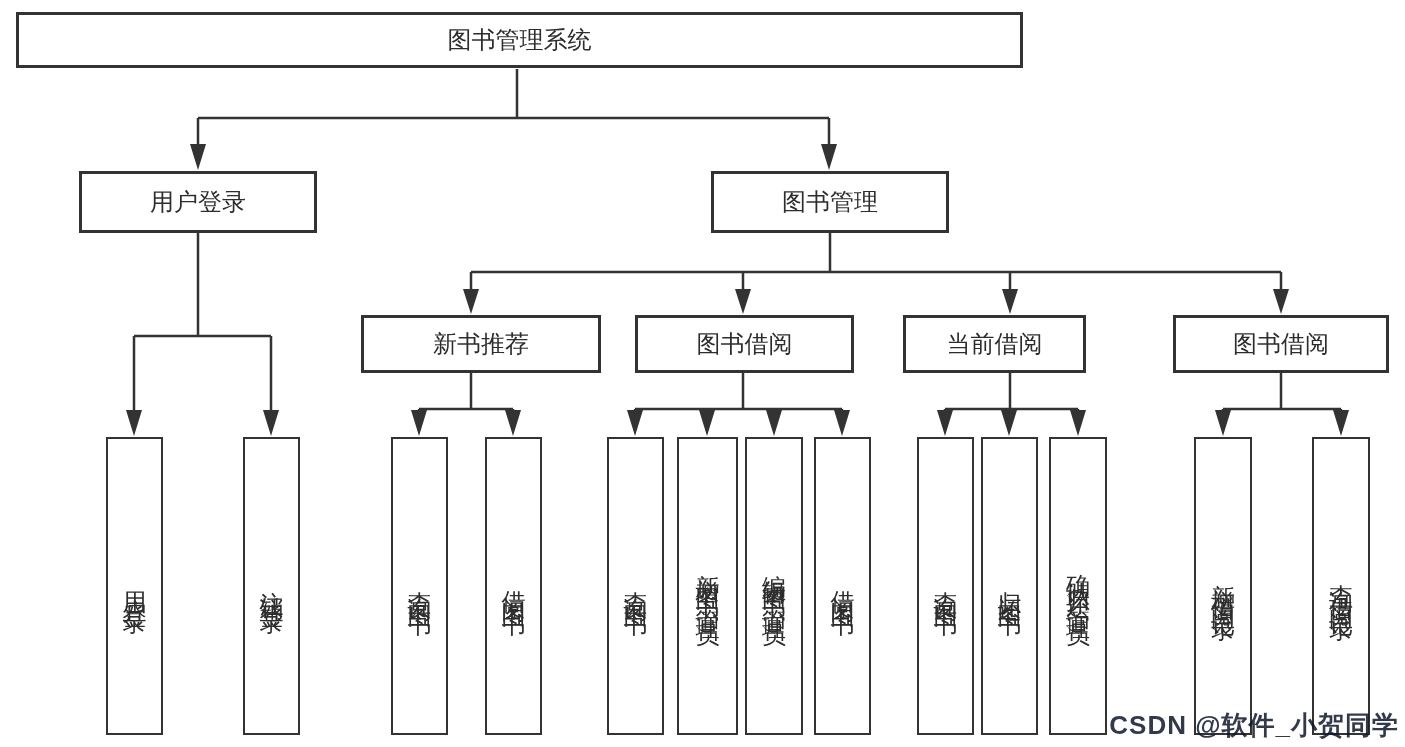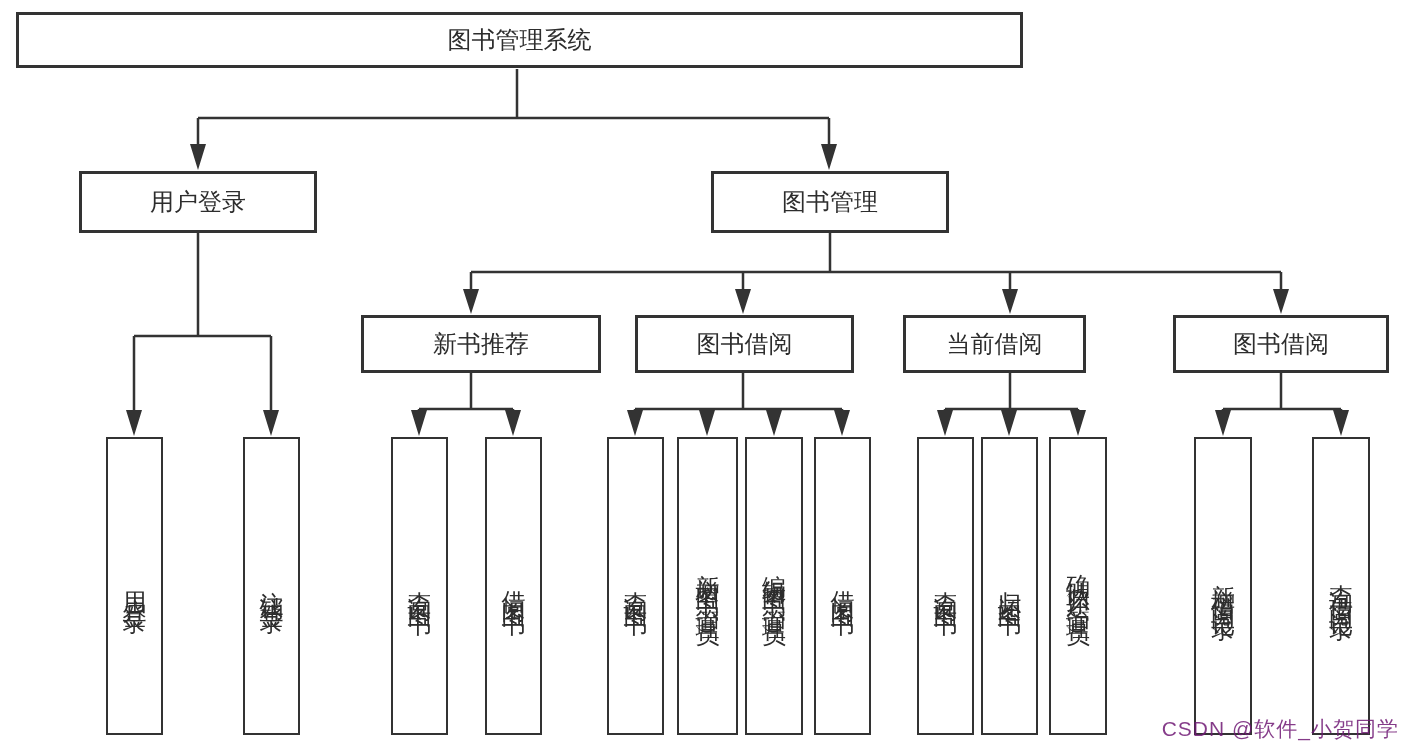--- a/index.html
+++ b/index.html
@@ -34,24 +34,25 @@
   .vtext {
     writing-mode: vertical-lr;
     text-orientation: mixed;
     letter-spacing: 7px;
     white-space: nowrap;
   }
   .watermark {
     position: absolute;
     right: 6px;
     bottom: 4px;
-    font-size: 21px;
+    font-size: 26px;
     letter-spacing: 1px;
-    color: #701a75;
+    color: #0f172a;
     opacity: 0.85;
+    font-weight: bold;
   }
 </style>
 </head>
 <body>
 
 <div class="canvas">
 
   <svg class="connectors" width="1405" height="747" viewBox="0 0 1405 747" xmlns="http://www.w3.org/2000/svg">
     <path fill="none" stroke="#333333" stroke-width="2.5" d="M517 69 V118 M198 118 H829 M198 118 V148 M829 118 V148
          M198 233 V336 M134 336 H271 M134 336 V414 M271 336 V414

